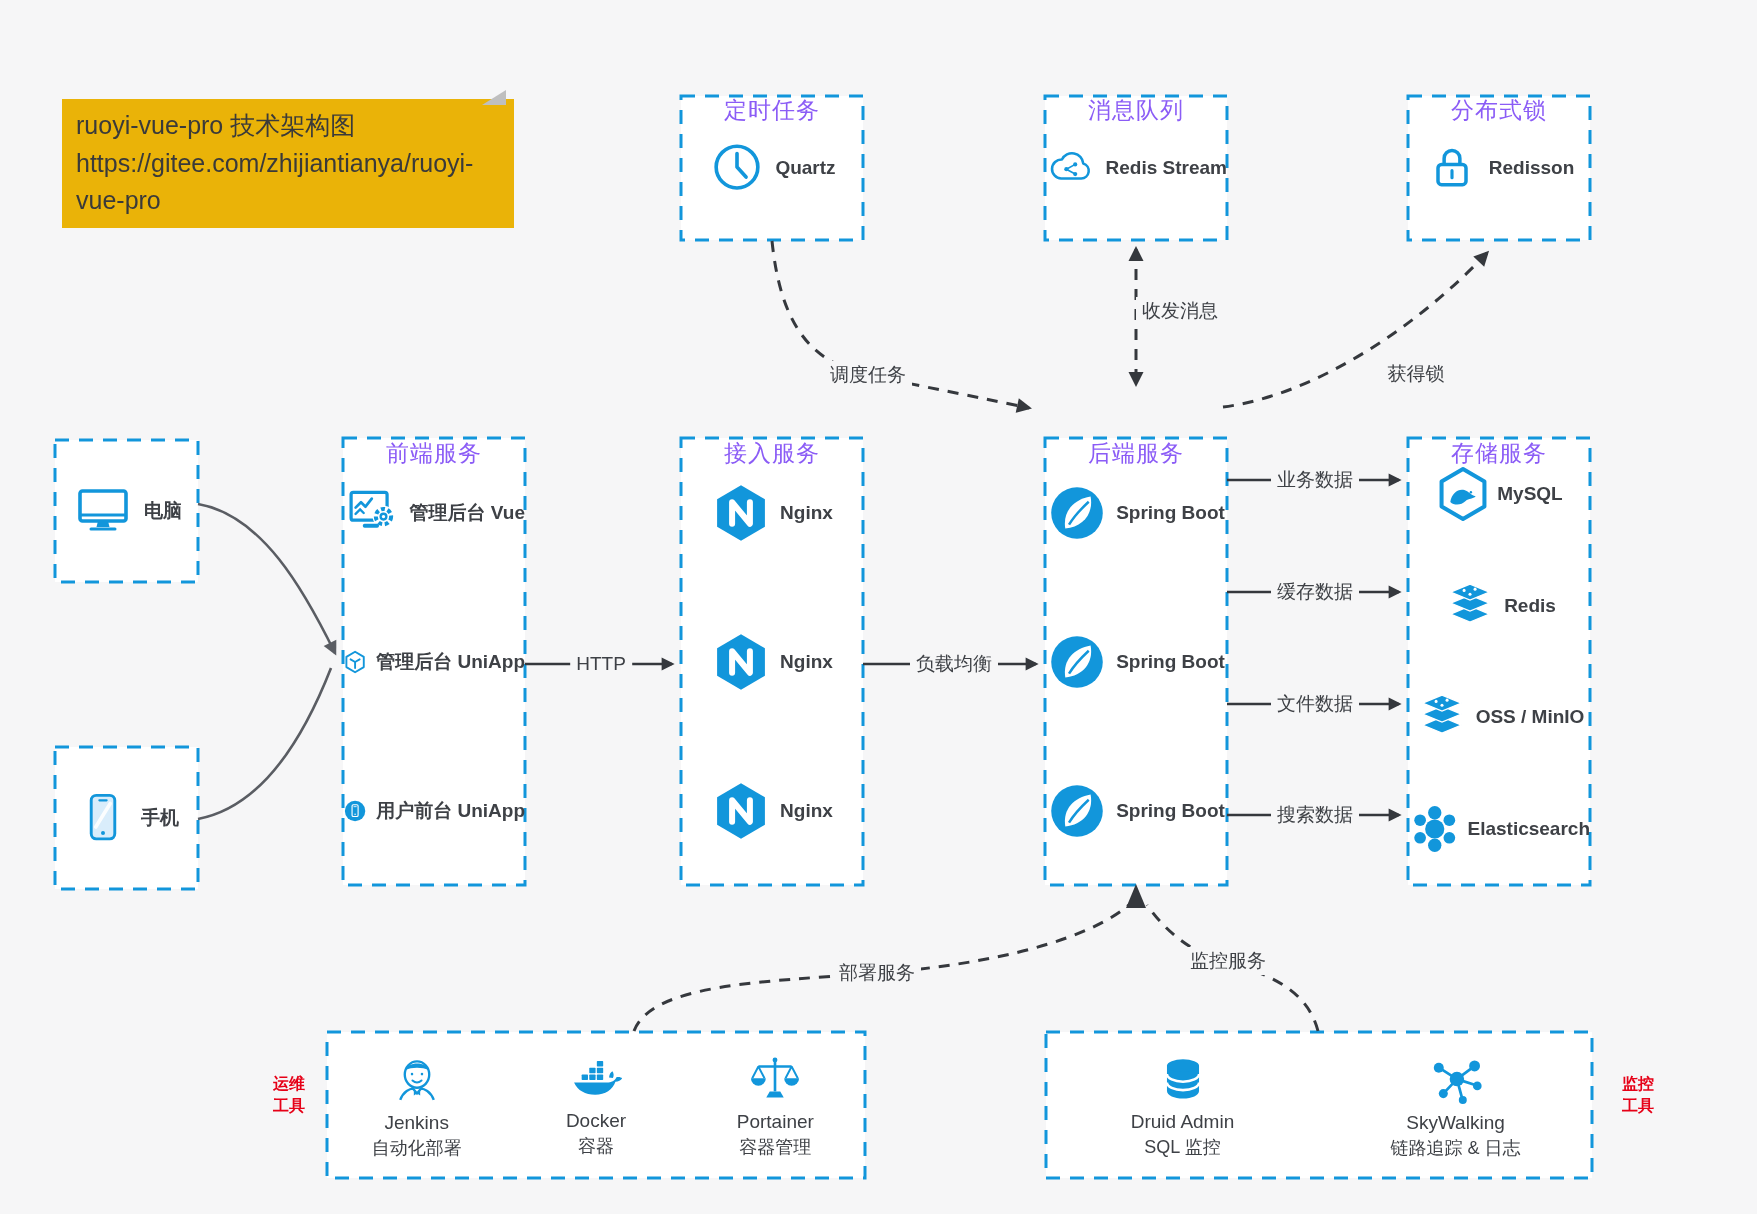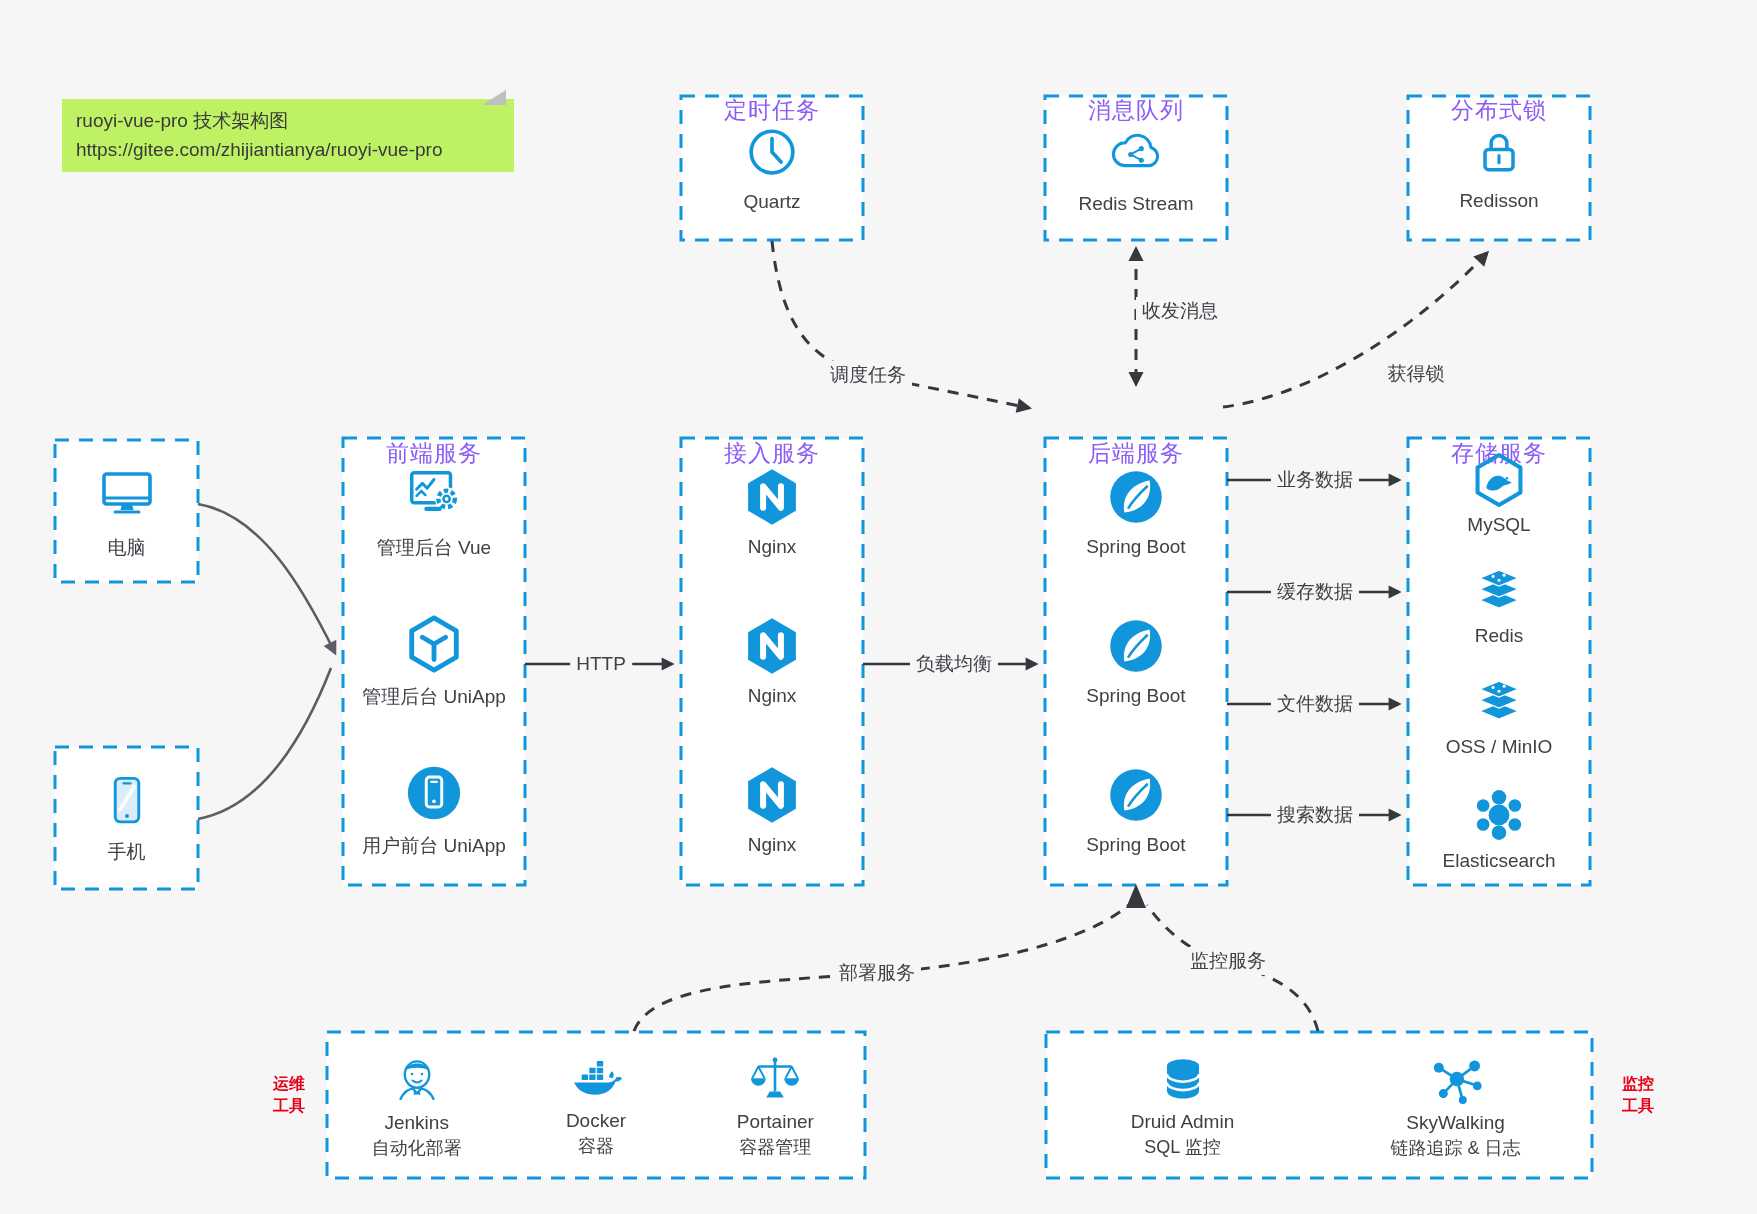--- a/index.html
+++ b/index.html
@@ -1,26 +1,26 @@
 <!DOCTYPE html>
 <html><head>
 <meta charset="utf-8">
 <style>
   html,body{margin:0;padding:0;background:#f6f6f7;}
   #canvas{position:relative;width:1757px;height:1214px;background:#f6f6f7;overflow:hidden;
           font-family:"Liberation Sans","DejaVu Sans",sans-serif;color:#3e4146;}
   svg.layer{position:absolute;left:0;top:0;pointer-events:none;}
   .abs{position:absolute;box-sizing:border-box;}
-  .note{left:62px;top:99px;width:452px;background:#bef264;padding:8px 14px;font-size:19px;
+  .note{left:62px;top:99px;width:452px;background:#eab308;padding:8px 14px;font-size:25px;
         line-height:1.5;color:#3a3a3a;}
   .note::after{content:"";position:absolute;top:-9px;right:8px;border-left:24px solid transparent;
         border-bottom:15px solid #bfbfbf;}
   .gtitle{width:182px;text-align:center;font-size:23px;font-weight:400;color:#8b5cf6;letter-spacing:1px;white-space:nowrap;margin-top:41px;}
   .box{display:flex;flex-direction:column;}
-  .cell{flex:1;display:flex;flex-direction:column;align-items:center;justify-content:center;gap:9px;}
+  .cell{flex:1;display:flex;align-items:center;justify-content:center;gap:9px;font-weight:bold;}
   .cell .lbl{font-size:19px;color:#3e4146;white-space:nowrap;}
   .icon{display:block;}
   .icon svg{width:100%;height:100%;display:block;}
   .elabel{position:absolute;transform:translate(-50%,-50%);background:#f6f6f7;color:#3e4146;
           font-size:19px;padding:1px 6px;white-space:nowrap;}
   .side-title{width:76px;text-align:center;font-size:16px;font-weight:700;color:#e60017;line-height:1.35;}
   .bitem{display:flex;flex-direction:column;align-items:center;justify-content:center;gap:2px;flex:1;}
   .bitem .nm{font-size:19px;color:#3e4146;white-space:nowrap;line-height:1.25;}
   .bitem .ds{font-size:18px;color:#3e4146;white-space:nowrap;line-height:1.25;}
 </style>

